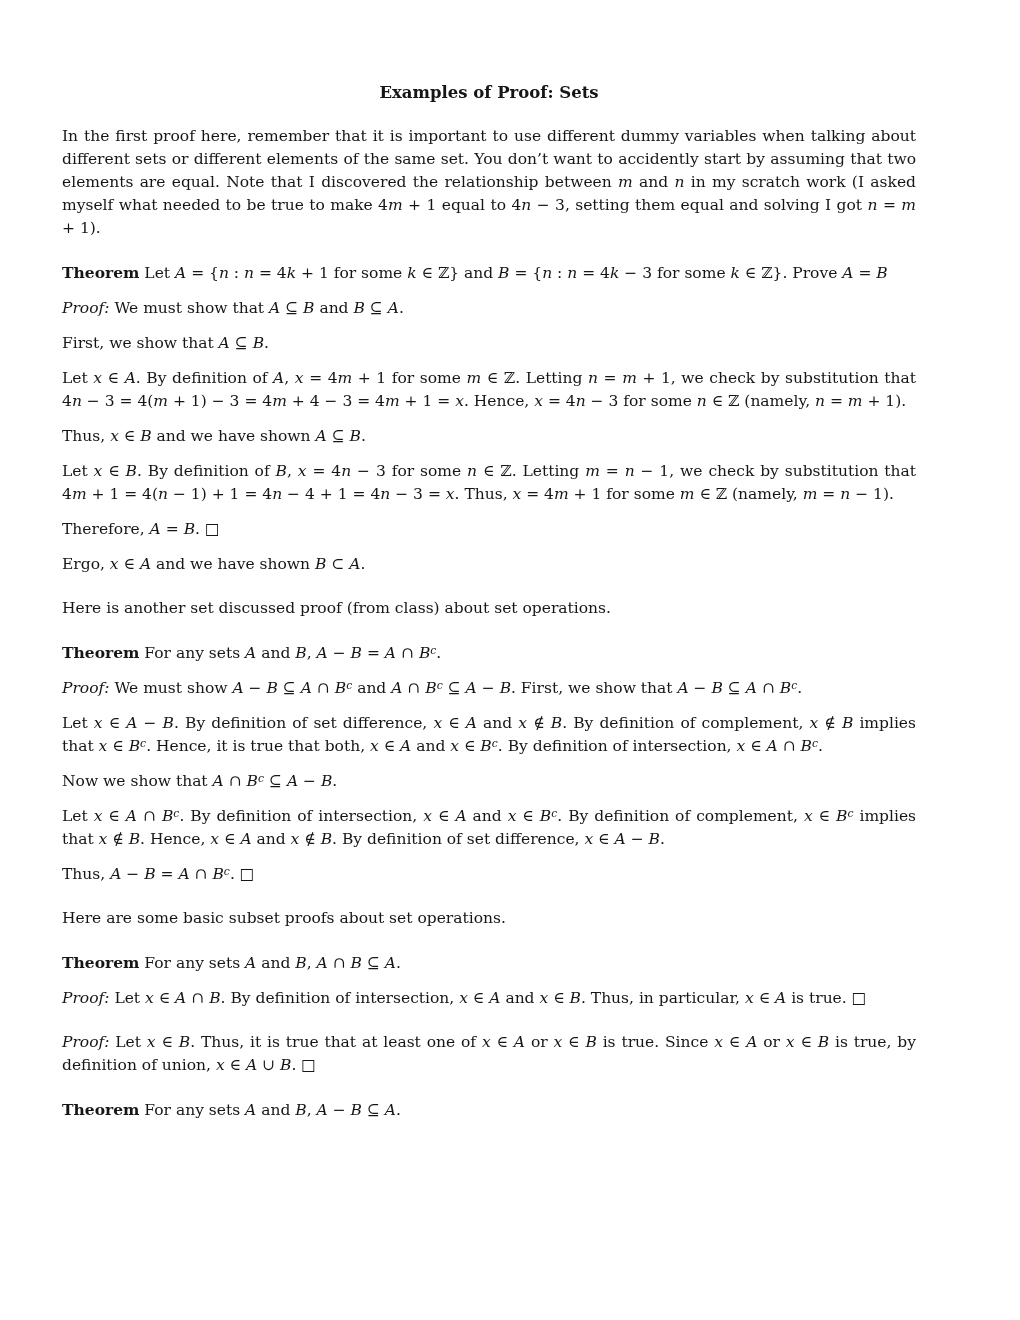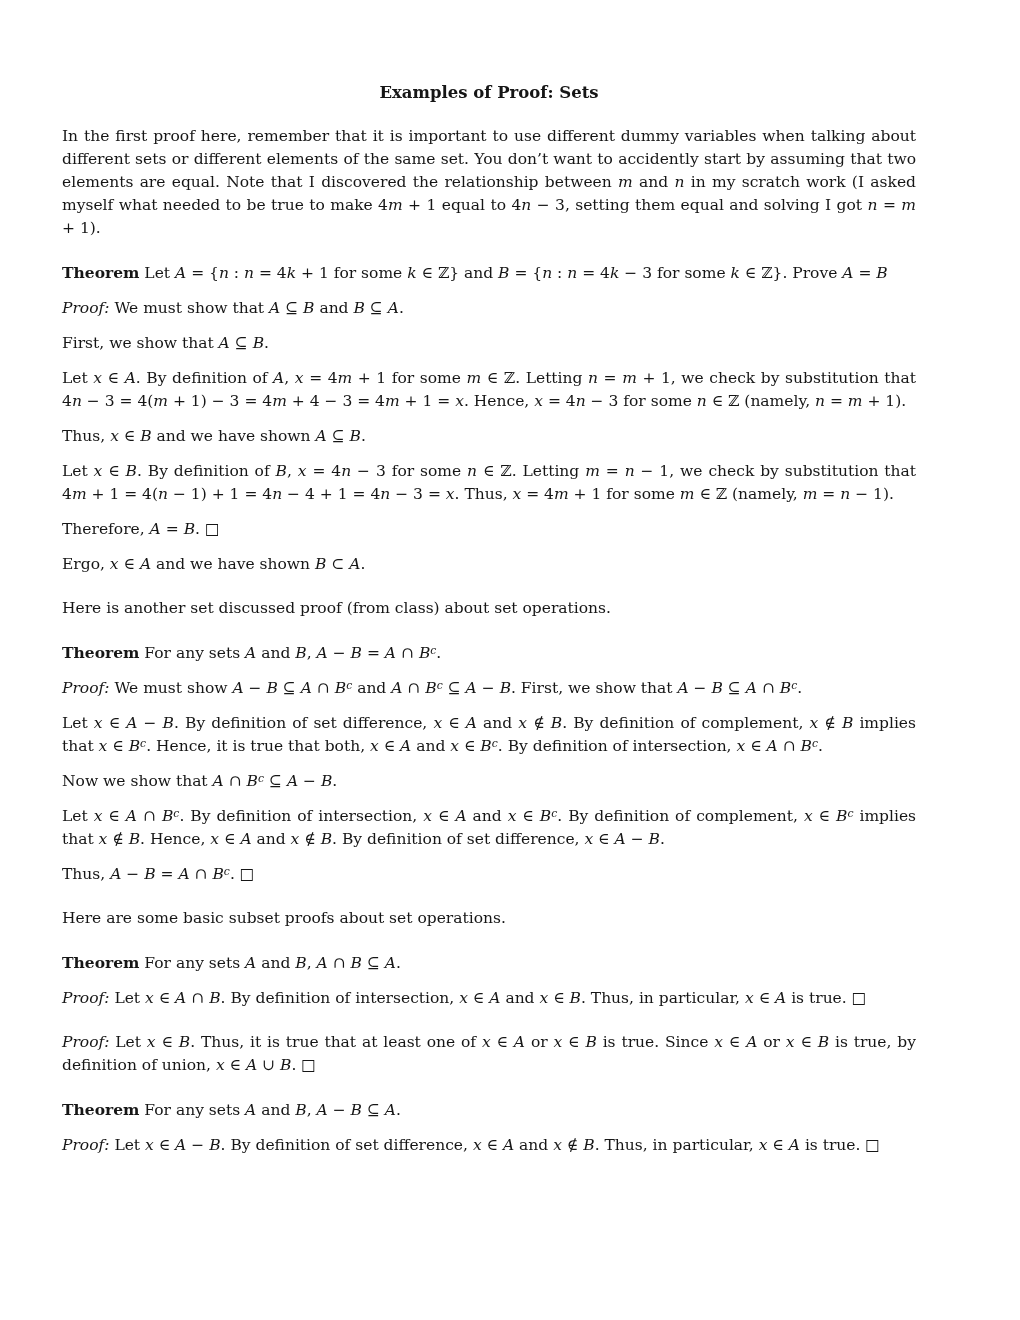--- a/index.html
+++ b/index.html
@@ -87,15 +87,14 @@
     </section>
     <section class="doc-section">
       <p class="para"><span class="s-bi">Theorem</span> For any sets <span class="s-i">A</span> and <span class="s-i">B</span>, <span class="s-i">A</span> ∩ <span class="s-i">B</span> ⊆ <span class="s-i">A</span>.</p>
       <p class="para"><span class="s-i">Proof:</span> Let <span class="s-i">x</span> ∈ <span class="s-i">A</span> ∩ <span class="s-i">B</span>. By definition of intersection, <span class="s-i">x</span> ∈ <span class="s-i">A</span> and <span class="s-i">x</span> ∈ <span class="s-i">B</span>. Thus, in particular, <span class="s-i">x</span> ∈ <span class="s-i">A</span> is true. □</p>
     </section>
     <section class="doc-section">
       <p class="para"><span class="s-i">Proof:</span> Let <span class="s-i">x</span> ∈ <span class="s-i">B</span>. Thus, it is true that at least one of <span class="s-i">x</span> ∈ <span class="s-i">A</span> or <span class="s-i">x</span> ∈ <span class="s-i">B</span> is true. Since <span class="s-i">x</span> ∈ <span class="s-i">A</span> or <span class="s-i">x</span> ∈ <span class="s-i">B</span> is true, by definition of union, <span class="s-i">x</span> ∈ <span class="s-i">A</span> ∪ <span class="s-i">B</span>. □</p>
     </section>
     <section class="doc-section">
       <p class="para"><span class="s-bi">Theorem</span> For any sets <span class="s-i">A</span> and <span class="s-i">B</span>, <span class="s-i">A</span> − <span class="s-i">B</span> ⊆ <span class="s-i">A</span>.</p>
-      <p class="para"><span class="s-i">Proof:</span> Let <span class="s-i">x</span> ∈ <span class="s-i">A</span> − <span class="s-i">B</span>. By definition of set difference, <span class="s-i">x</span> ∈ <span class="s-i">A</span> and <span class="s-i">x</span> ∉ <span class="s-i">B</span>. Thus, in particular, <span class="s-i">x</span> ∈ <span class="s-i">A</span> is true. □</p>
     </section>
   </main>
 
 </body></html>

